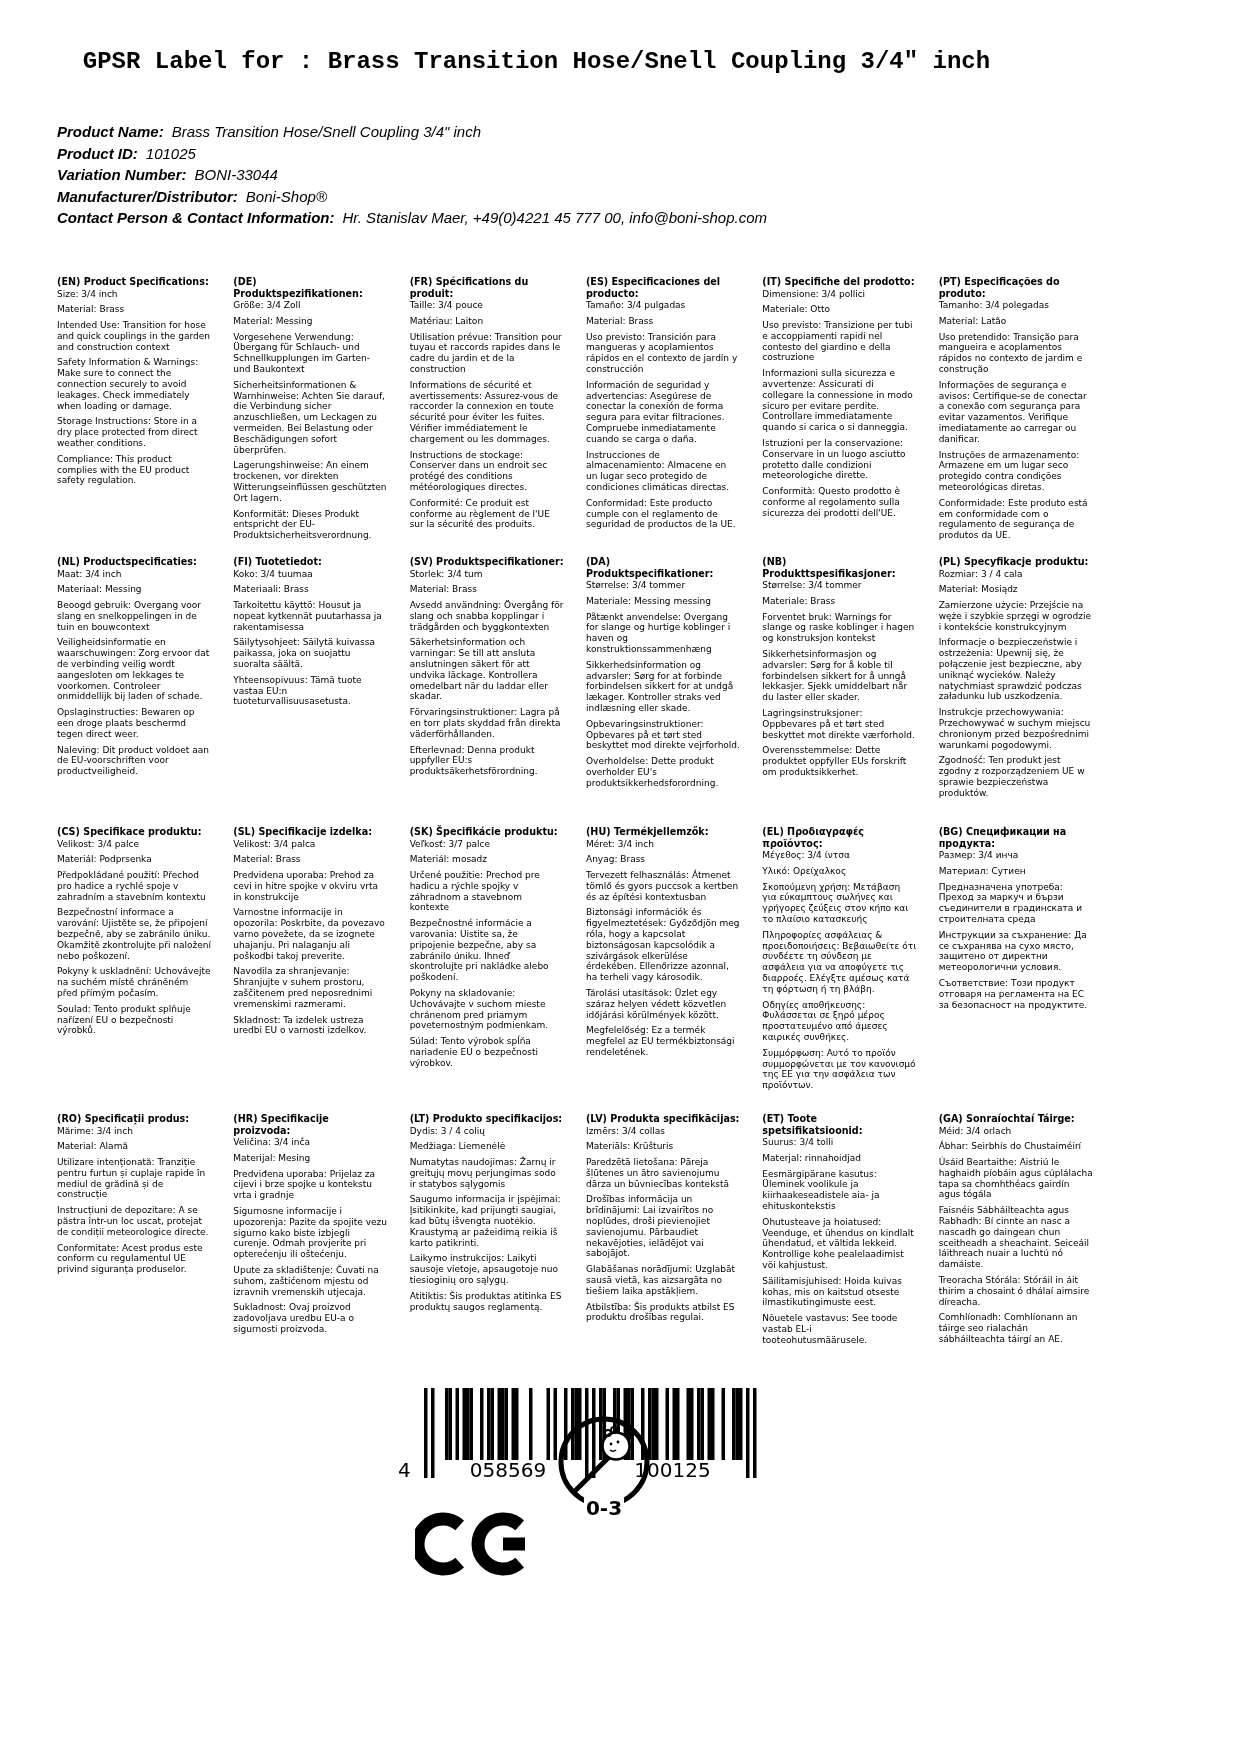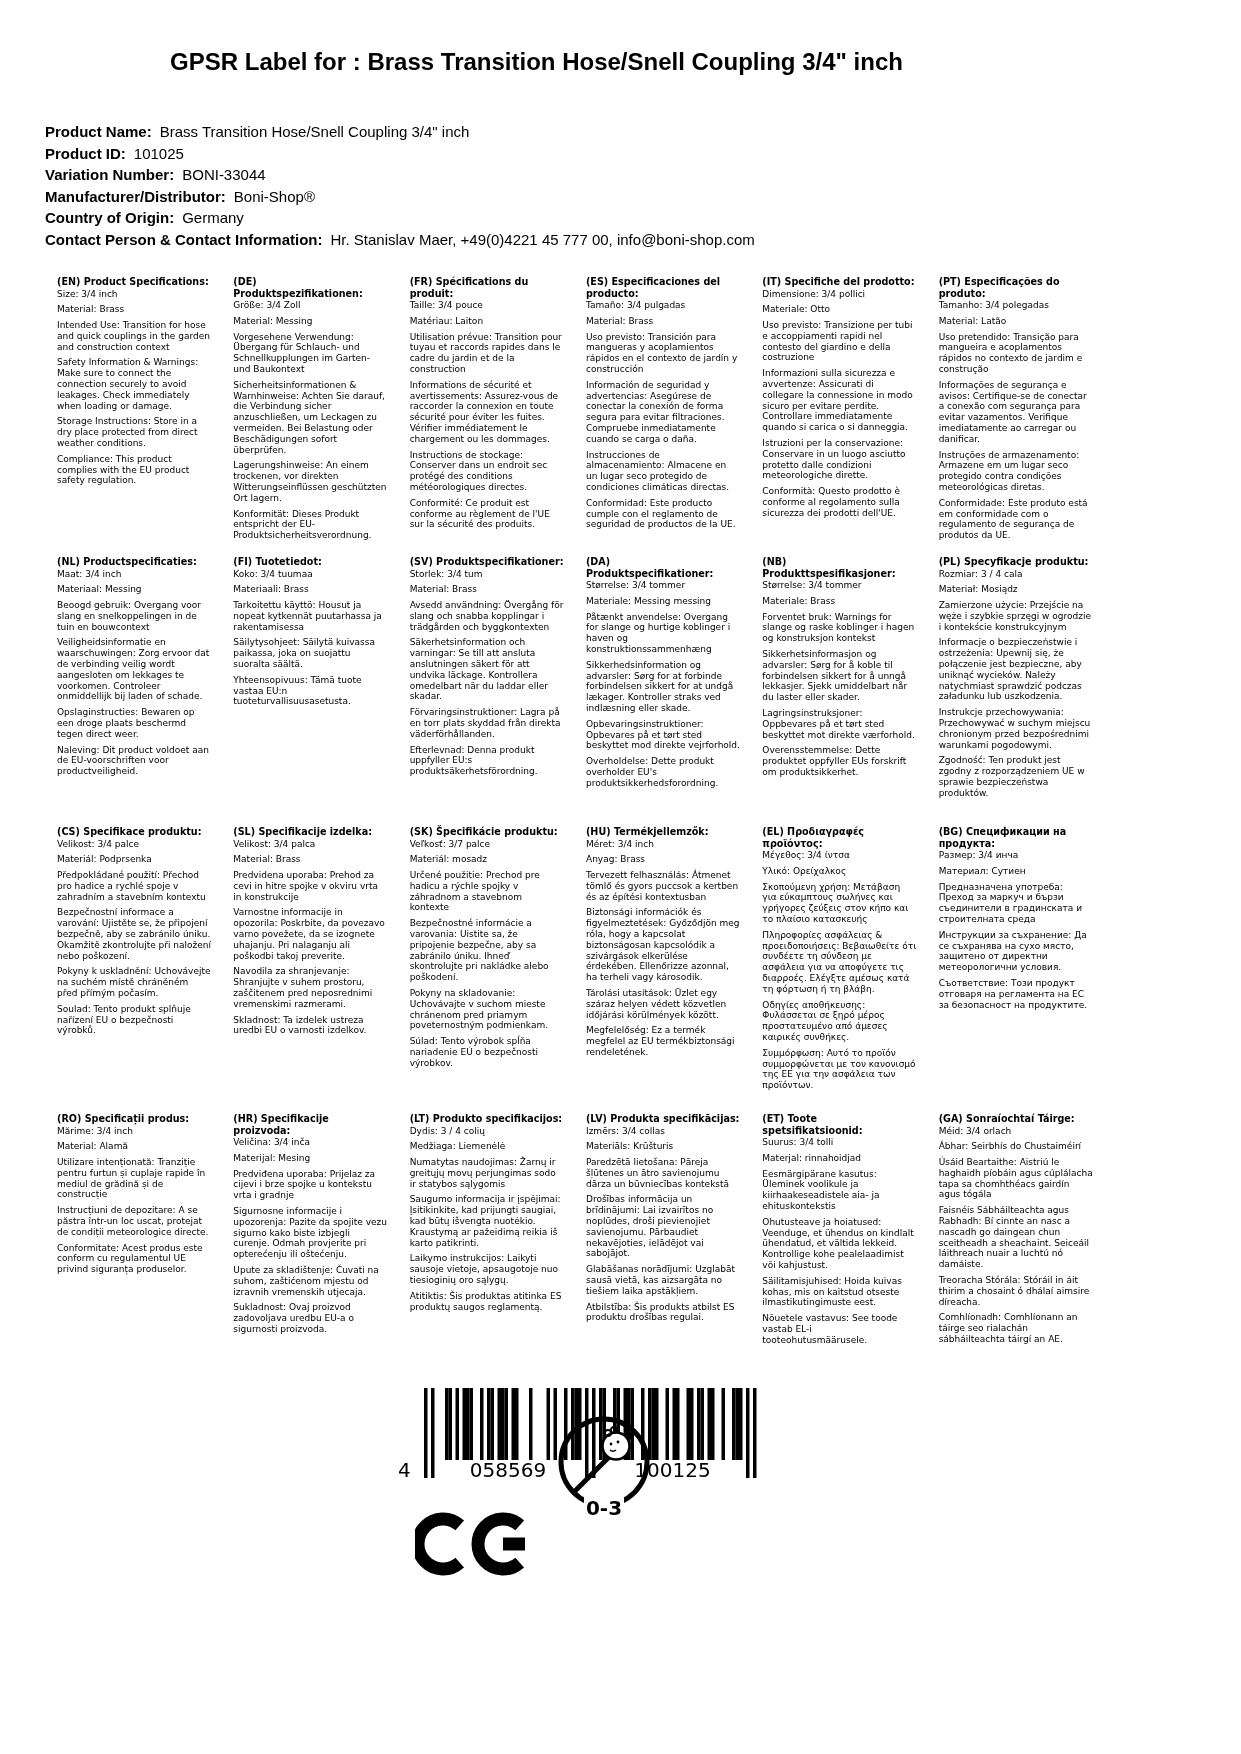--- a/index.html
+++ b/index.html
@@ -2,25 +2,25 @@
 <html><head>
 <meta charset="utf-8">
 <style>
   html,body{margin:0;padding:0;}
   body{
     width:1241px;height:1754px;background:#ffffff;position:relative;
     font-family:"DejaVu Sans",sans-serif;color:#000;
   }
   .page-title{
     position:absolute;top:48px;left:0;width:1073px;text-align:center;
-    font-family:Liberation Sans, sans-serif;font-weight:bold;font-size:24px;
+    font-family:Liberation Mono, monospace;font-weight:bold;font-size:24px;
   }
   .product-info{
-    position:absolute;top:121px;left:45px;
-    font-family:"Liberation Sans",sans-serif;font-size:15px;line-height:21.5px;
+    position:absolute;top:121px;left:57px;
+    font-family:"Liberation Sans",sans-serif;font-size:15px;line-height:21.5px;font-style:italic;
   }
   .info-row{white-space:nowrap;}
   .info-label{font-weight:bold;margin-right:8px;}
   .spec-grid{
     position:absolute;top:276px;left:57px;width:1036px;
     display:grid;grid-template-columns:repeat(6,1fr);column-gap:22px;
     grid-template-rows:280px 270px 287px auto;
   }
   .spec-block{
     font-size:9px;line-height:1.2;overflow-wrap:anywhere;
@@ -37,21 +37,20 @@
 </head>
 <body>
 
 <div class="page-title">GPSR Label for : Brass Transition Hose/Snell Coupling 3/4" inch</div>
 
 <div class="product-info">
     <div class="info-row"><span class="info-label">Product Name:</span><span class="info-value">Brass Transition Hose/Snell Coupling 3/4" inch</span></div>
     <div class="info-row"><span class="info-label">Product ID:</span><span class="info-value">101025</span></div>
     <div class="info-row"><span class="info-label">Variation Number:</span><span class="info-value">BONI-33044</span></div>
     <div class="info-row"><span class="info-label">Manufacturer/Distributor:</span><span class="info-value">Boni-Shop®</span></div>
-    <div class="info-row"><span class="info-label">Country of Origin:</span><span class="info-value">Germany</span></div>
     <div class="info-row"><span class="info-label">Contact Person &amp; Contact Information:</span><span class="info-value">Hr. Stanislav Maer, +49(0)4221 45 777 00, info@boni-shop.com</span></div>
   </div>
 
 <div class="spec-grid">
     <div class="spec-block">
       <div class="spec-header">(EN) Product Specifications:</div>
       <p class="spec-par">Size: 3/4 inch</p>
       <p class="spec-par">Material: Brass</p>
       <p class="spec-par">Intended Use: Transition for hose and quick couplings in the garden and construction context</p>
       <p class="spec-par">Safety Information &amp; Warnings: Make sure to connect the connection securely to avoid leakages. Check immediately when loading or damage.</p>

